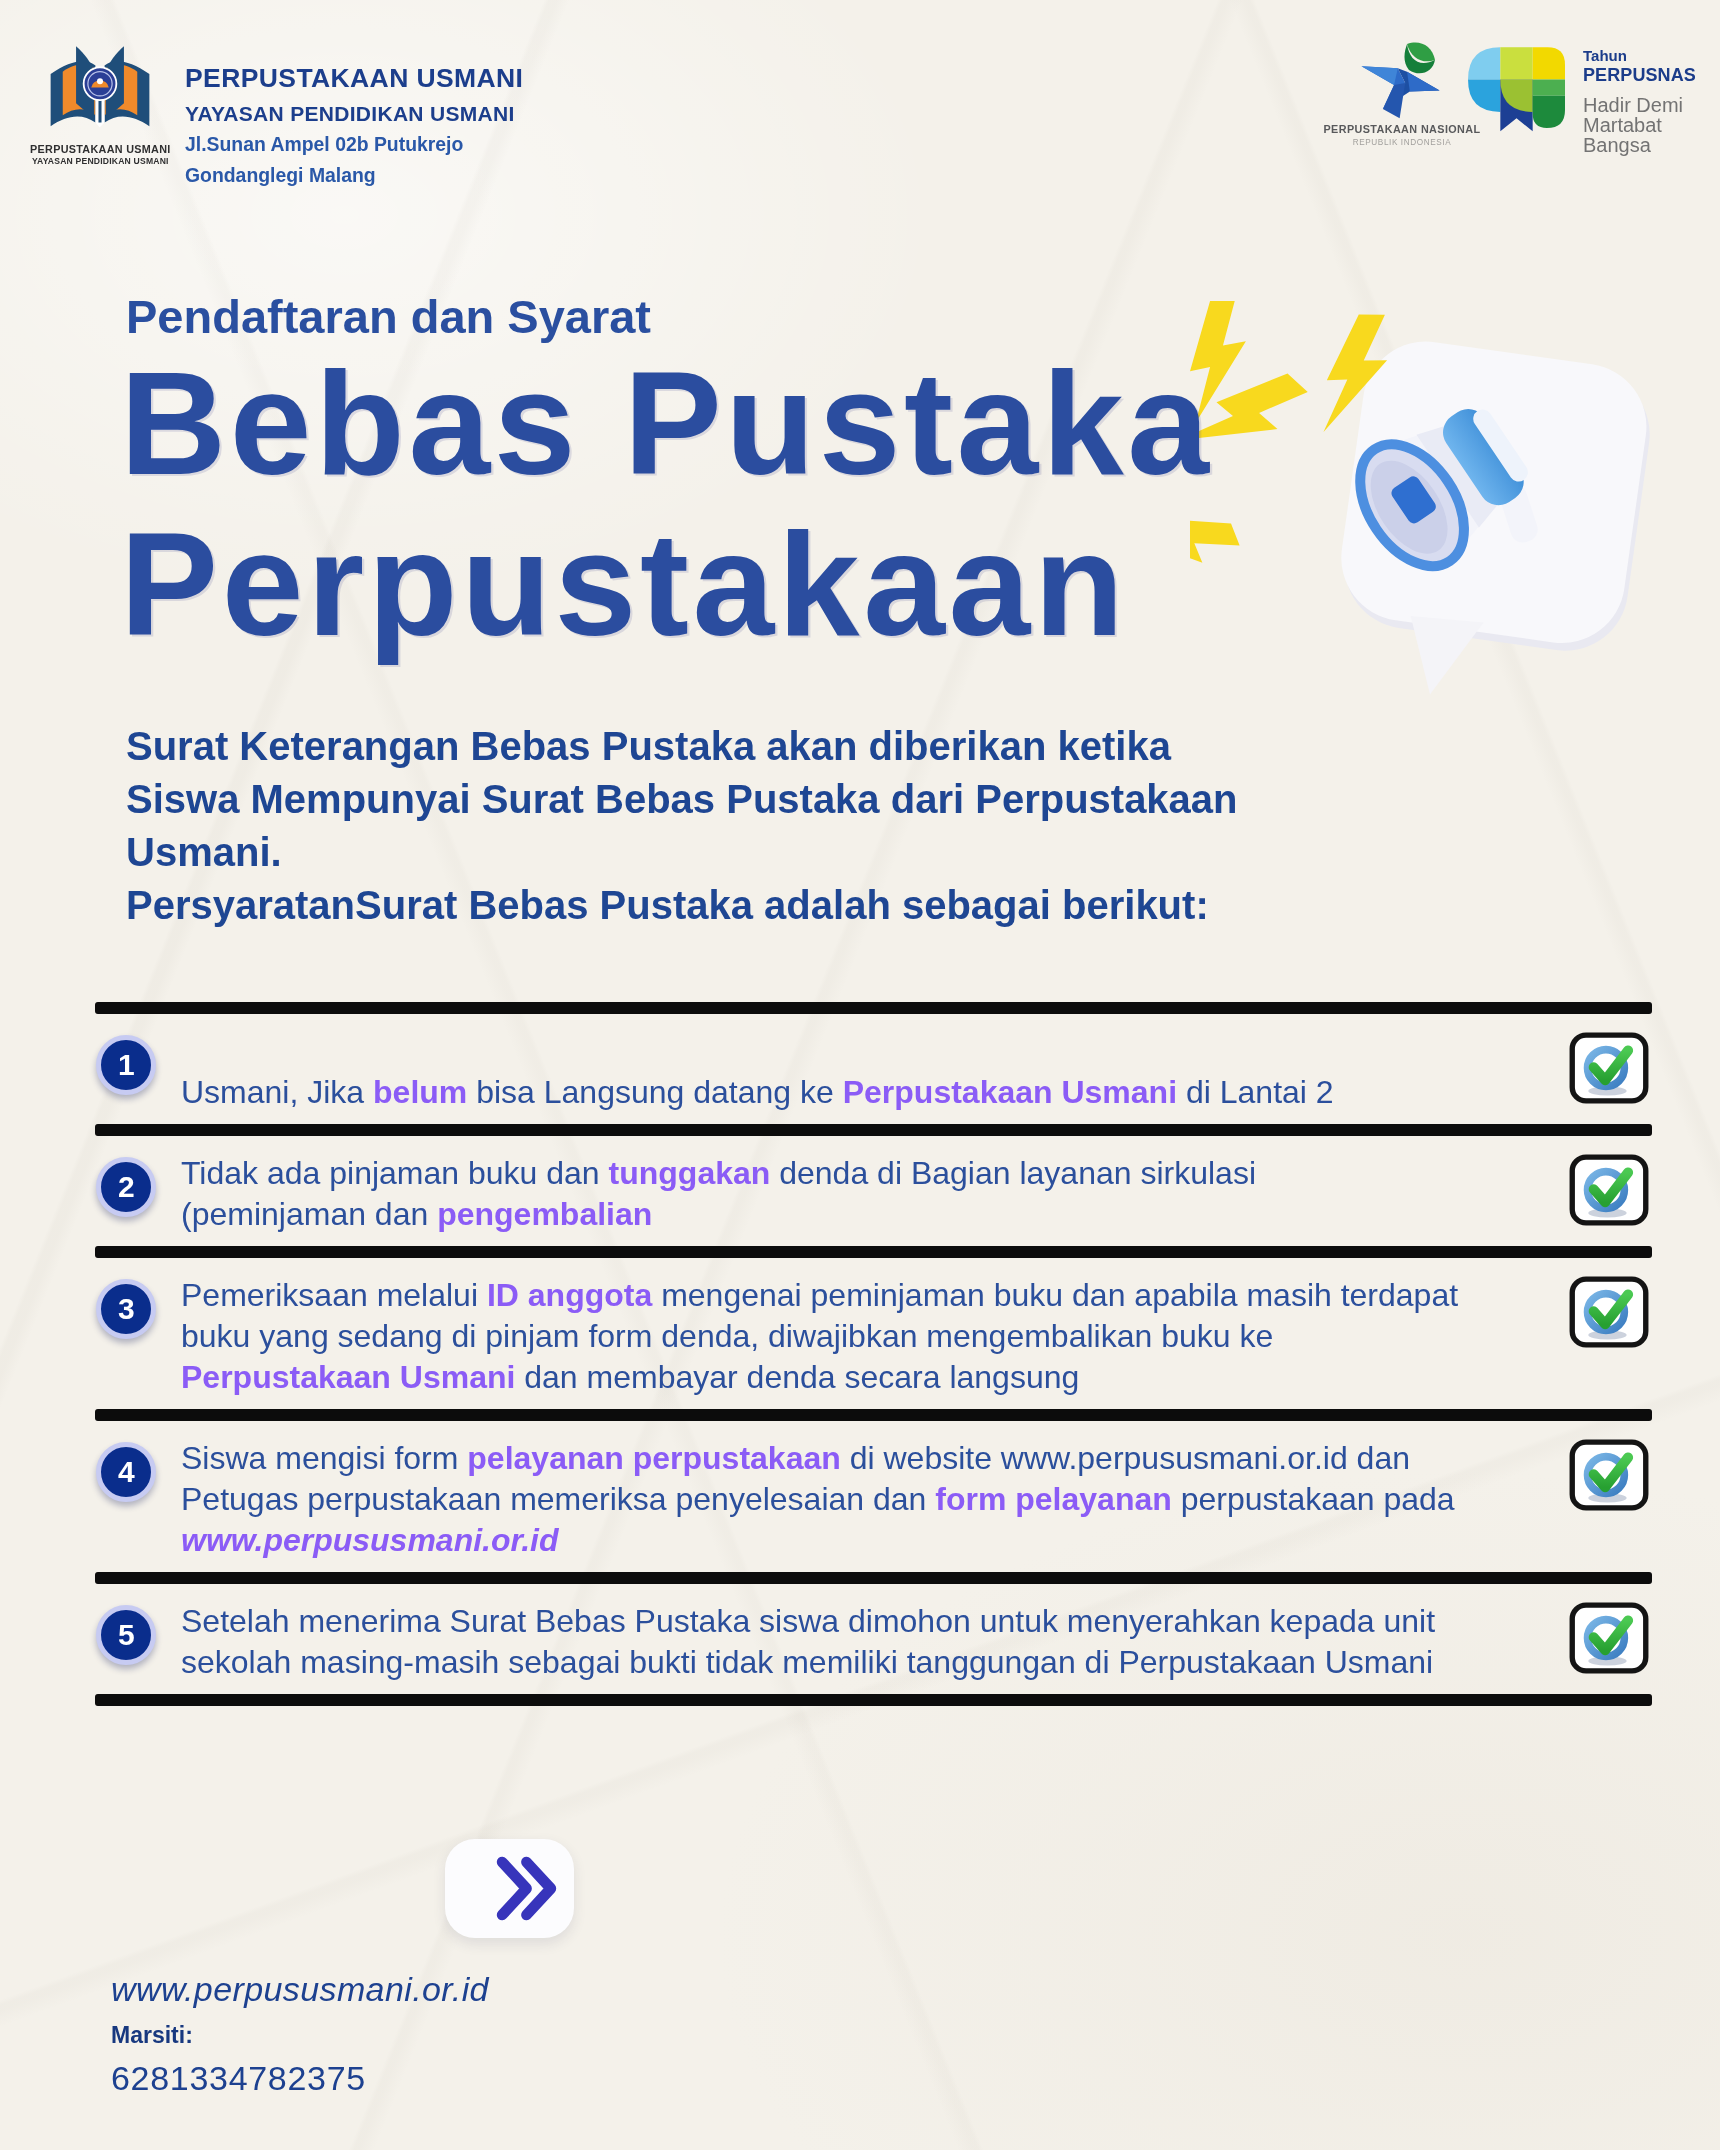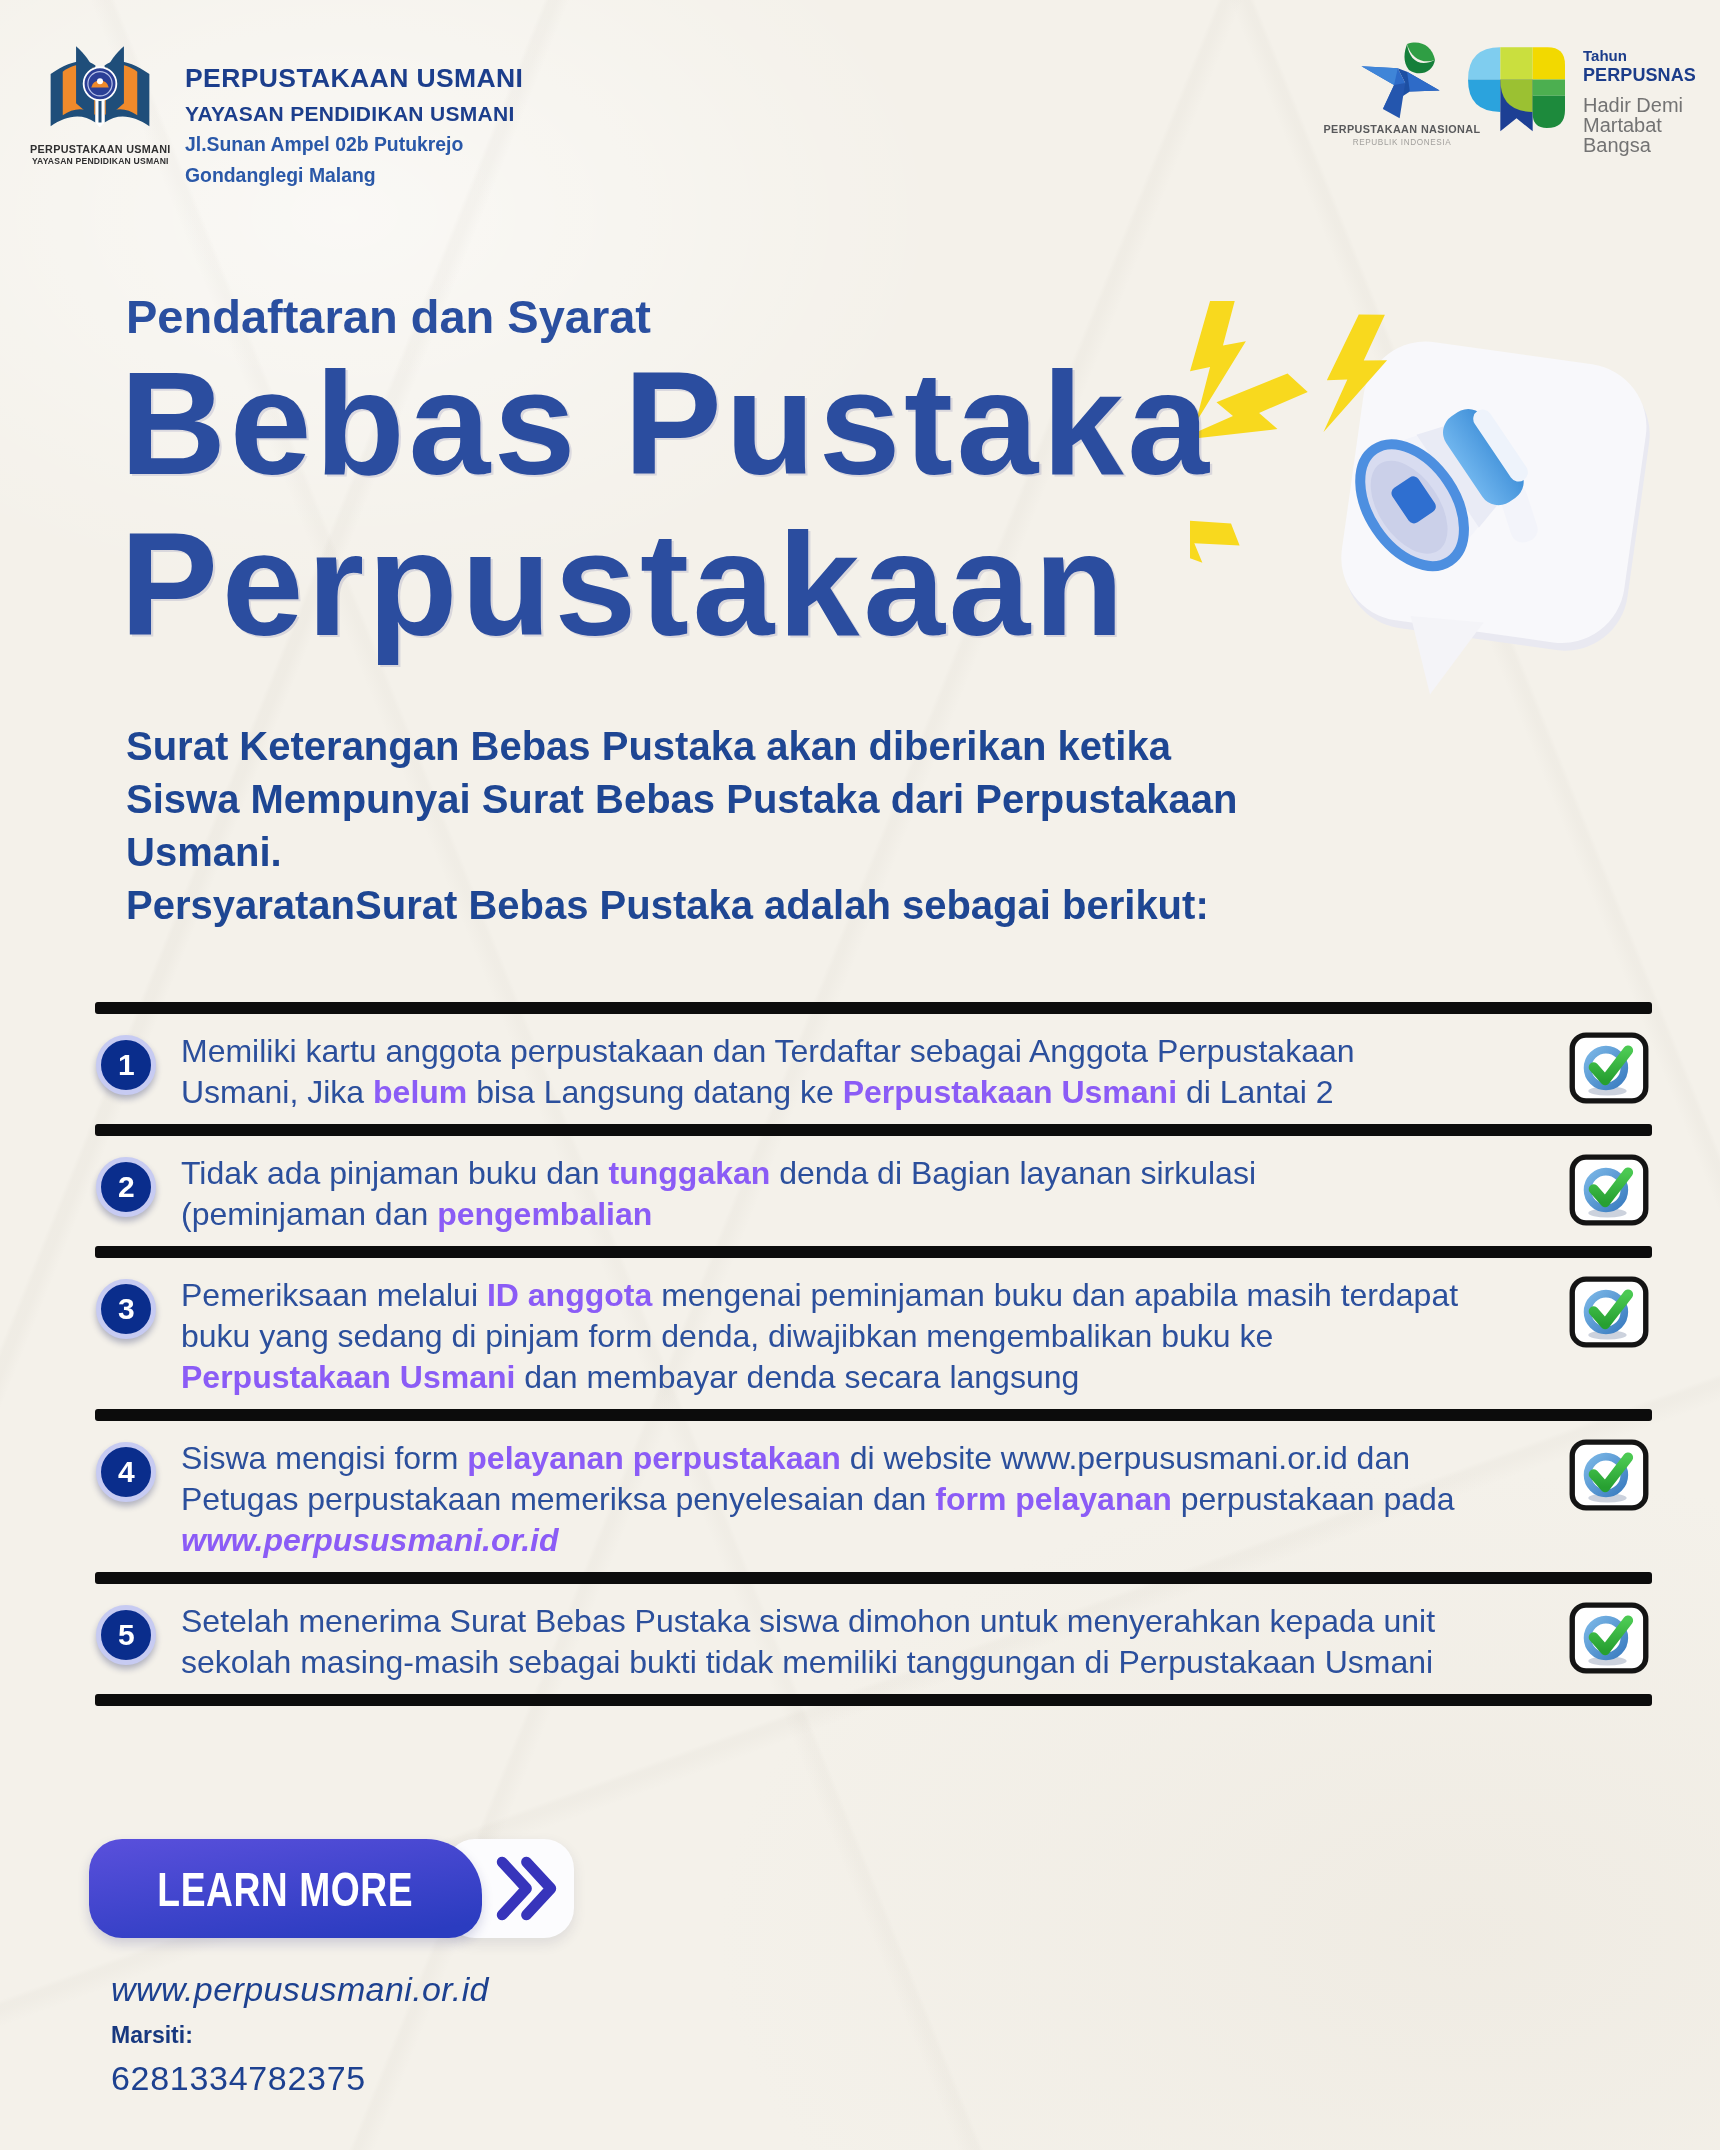--- a/index.html
+++ b/index.html
@@ -196,21 +196,21 @@
 Usmani.
 PersyaratanSurat Bebas Pustaka adalah sebagai berikut:</div>
 
   <div class="abs checklist">
     <div class="sep"></div>
 
     <div class="row">
       <div class="badge-col">
         <div class="badge">1</div>
       </div>
-      <div class="row-text"><span>Memiliki kartu anggota perpustakaan dan Terdaftar sebagai Anggota Perpustakaan</span><br><span>Usmani, Jika </span><span class="seg-bold">belum</span><span> bisa Langsung datang ke </span><span class="seg-bold">Perpustakaan Usmani</span><span> di Lantai 2</span></div>
+      <div class="row-text"><br><span>Usmani, Jika </span><span class="seg-bold">belum</span><span> bisa Langsung datang ke </span><span class="seg-bold">Perpustakaan Usmani</span><span> di Lantai 2</span></div>
       <div class="check-col">
         <svg viewBox="0 0 104 94">
           <rect x="4" y="4" width="96" height="86" rx="18" fill="#ffffff" stroke="#141414" stroke-width="7"></rect>
           <ellipse cx="50" cy="77" rx="25" ry="6" fill="#ccd2dd"></ellipse>
           <circle cx="48" cy="47" r="24" fill="none" stroke="url(#ring-grad)" stroke-width="10"></circle>
           <path d="M32 46 L47 63 L77 24" fill="none" stroke="url(#check-grad)" stroke-width="13" stroke-linecap="round" stroke-linejoin="round"></path>
         </svg>
       </div>
     </div>
 
@@ -280,23 +280,20 @@
           <path d="M32 46 L47 63 L77 24" fill="none" stroke="url(#check-grad)" stroke-width="13" stroke-linecap="round" stroke-linejoin="round"></path>
         </svg>
       </div>
     </div>
 
     <div class="sep"></div>
   </div>
 
   <div class="abs btn-wrap">
     <div class="btn-tab"></div>
-    <div class="btn-blue">
-      <span class="btn-label">LEARN MORE</span>
-    </div>
     <svg class="btn-chevrons" viewBox="0 0 88 90">
       <path d="M10,8 L44,45 L10,82" fill="none" stroke="#3734bb" stroke-width="15" stroke-linecap="round" stroke-linejoin="round"></path>
       <path d="M44,8 L78,45 L44,82" fill="none" stroke="#3734bb" stroke-width="15" stroke-linecap="round" stroke-linejoin="round"></path>
     </svg>
   </div>
 
   <div class="abs website">www.perpususmani.or.id</div>
   <div class="abs contact-name">Marsiti:</div>
   <div class="abs contact-phone">6281334782375</div>
 

